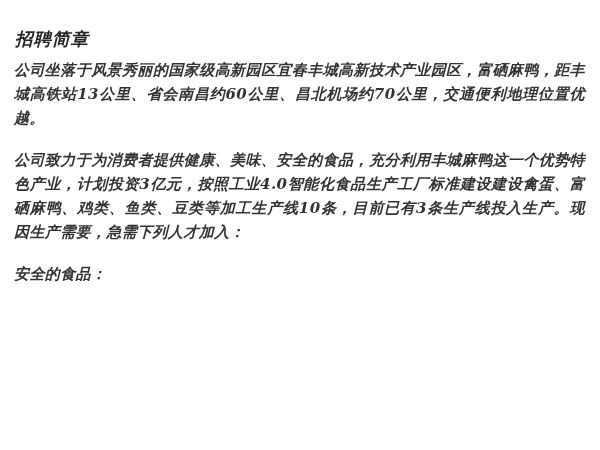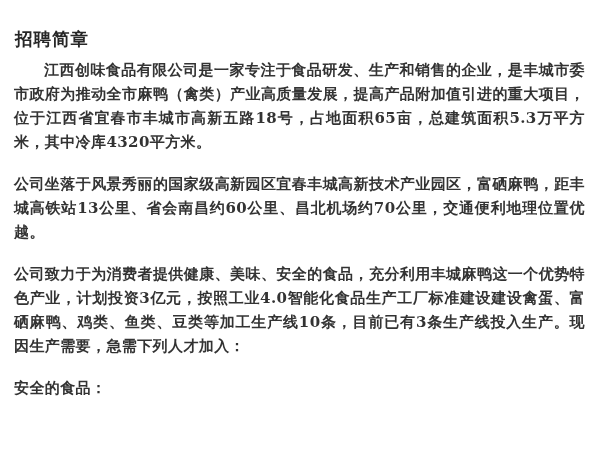--- a/index.html
+++ b/index.html
@@ -10,20 +10,21 @@
     height: 450px;
     overflow: hidden;
   }
   .page {
     box-sizing: border-box;
     width: 600px;
     height: 398px;
     background: #ffffff;
     padding: 27px 15px 0 14px;
     font-family: "Liberation Sans", sans-serif;
+    font-style: italic;
   }
   .title {
     margin: 0 0 7px 1px;
     font-size: 17.5px;
     line-height: 24px;
     font-weight: 700;
     color: #262626;
     letter-spacing: 1px;
     font-family: "Liberation Sans", sans-serif;
   }
@@ -62,19 +63,18 @@
 </style>
 </head>
 <body>
 
 <div class="page">
 
   <h1 class="title">招聘简章</h1>
 
 
   <div class="content">
-    <p class="indent">江西创味食品有限公司是一家专注于食品研发、生产和销售的企业，是丰城市委市政府为推动全市麻鸭（禽类）产业高质量发展，提高产品附加值引进的重大项目，位于江西省宜春市丰城市高新五路18号，占地面积65亩，总建筑面积5.3万平方米，其中冷库4320平方米。</p>
     <p>公司坐落于风景秀丽的国家级高新园区宜春丰城高新技术产业园区，富硒麻鸭，距丰城高铁站13公里、省会南昌约60公里、昌北机场约70公里，交通便利地理位置优越。</p>
     <p>公司致力于为消费者提供健康、美味、安全的食品，充分利用丰城麻鸭这一个优势特色产业，计划投资3亿元，按照工业4.0智能化食品生产工厂标准建设建设禽蛋、富硒麻鸭、鸡类、鱼类、豆类等加工生产线10条，目前已有3条生产线投入生产。现因生产需要，急需下列人才加入：</p>
     <p>安全的食品：</p>
   </div>
 
 </div>
 
 </body></html>

